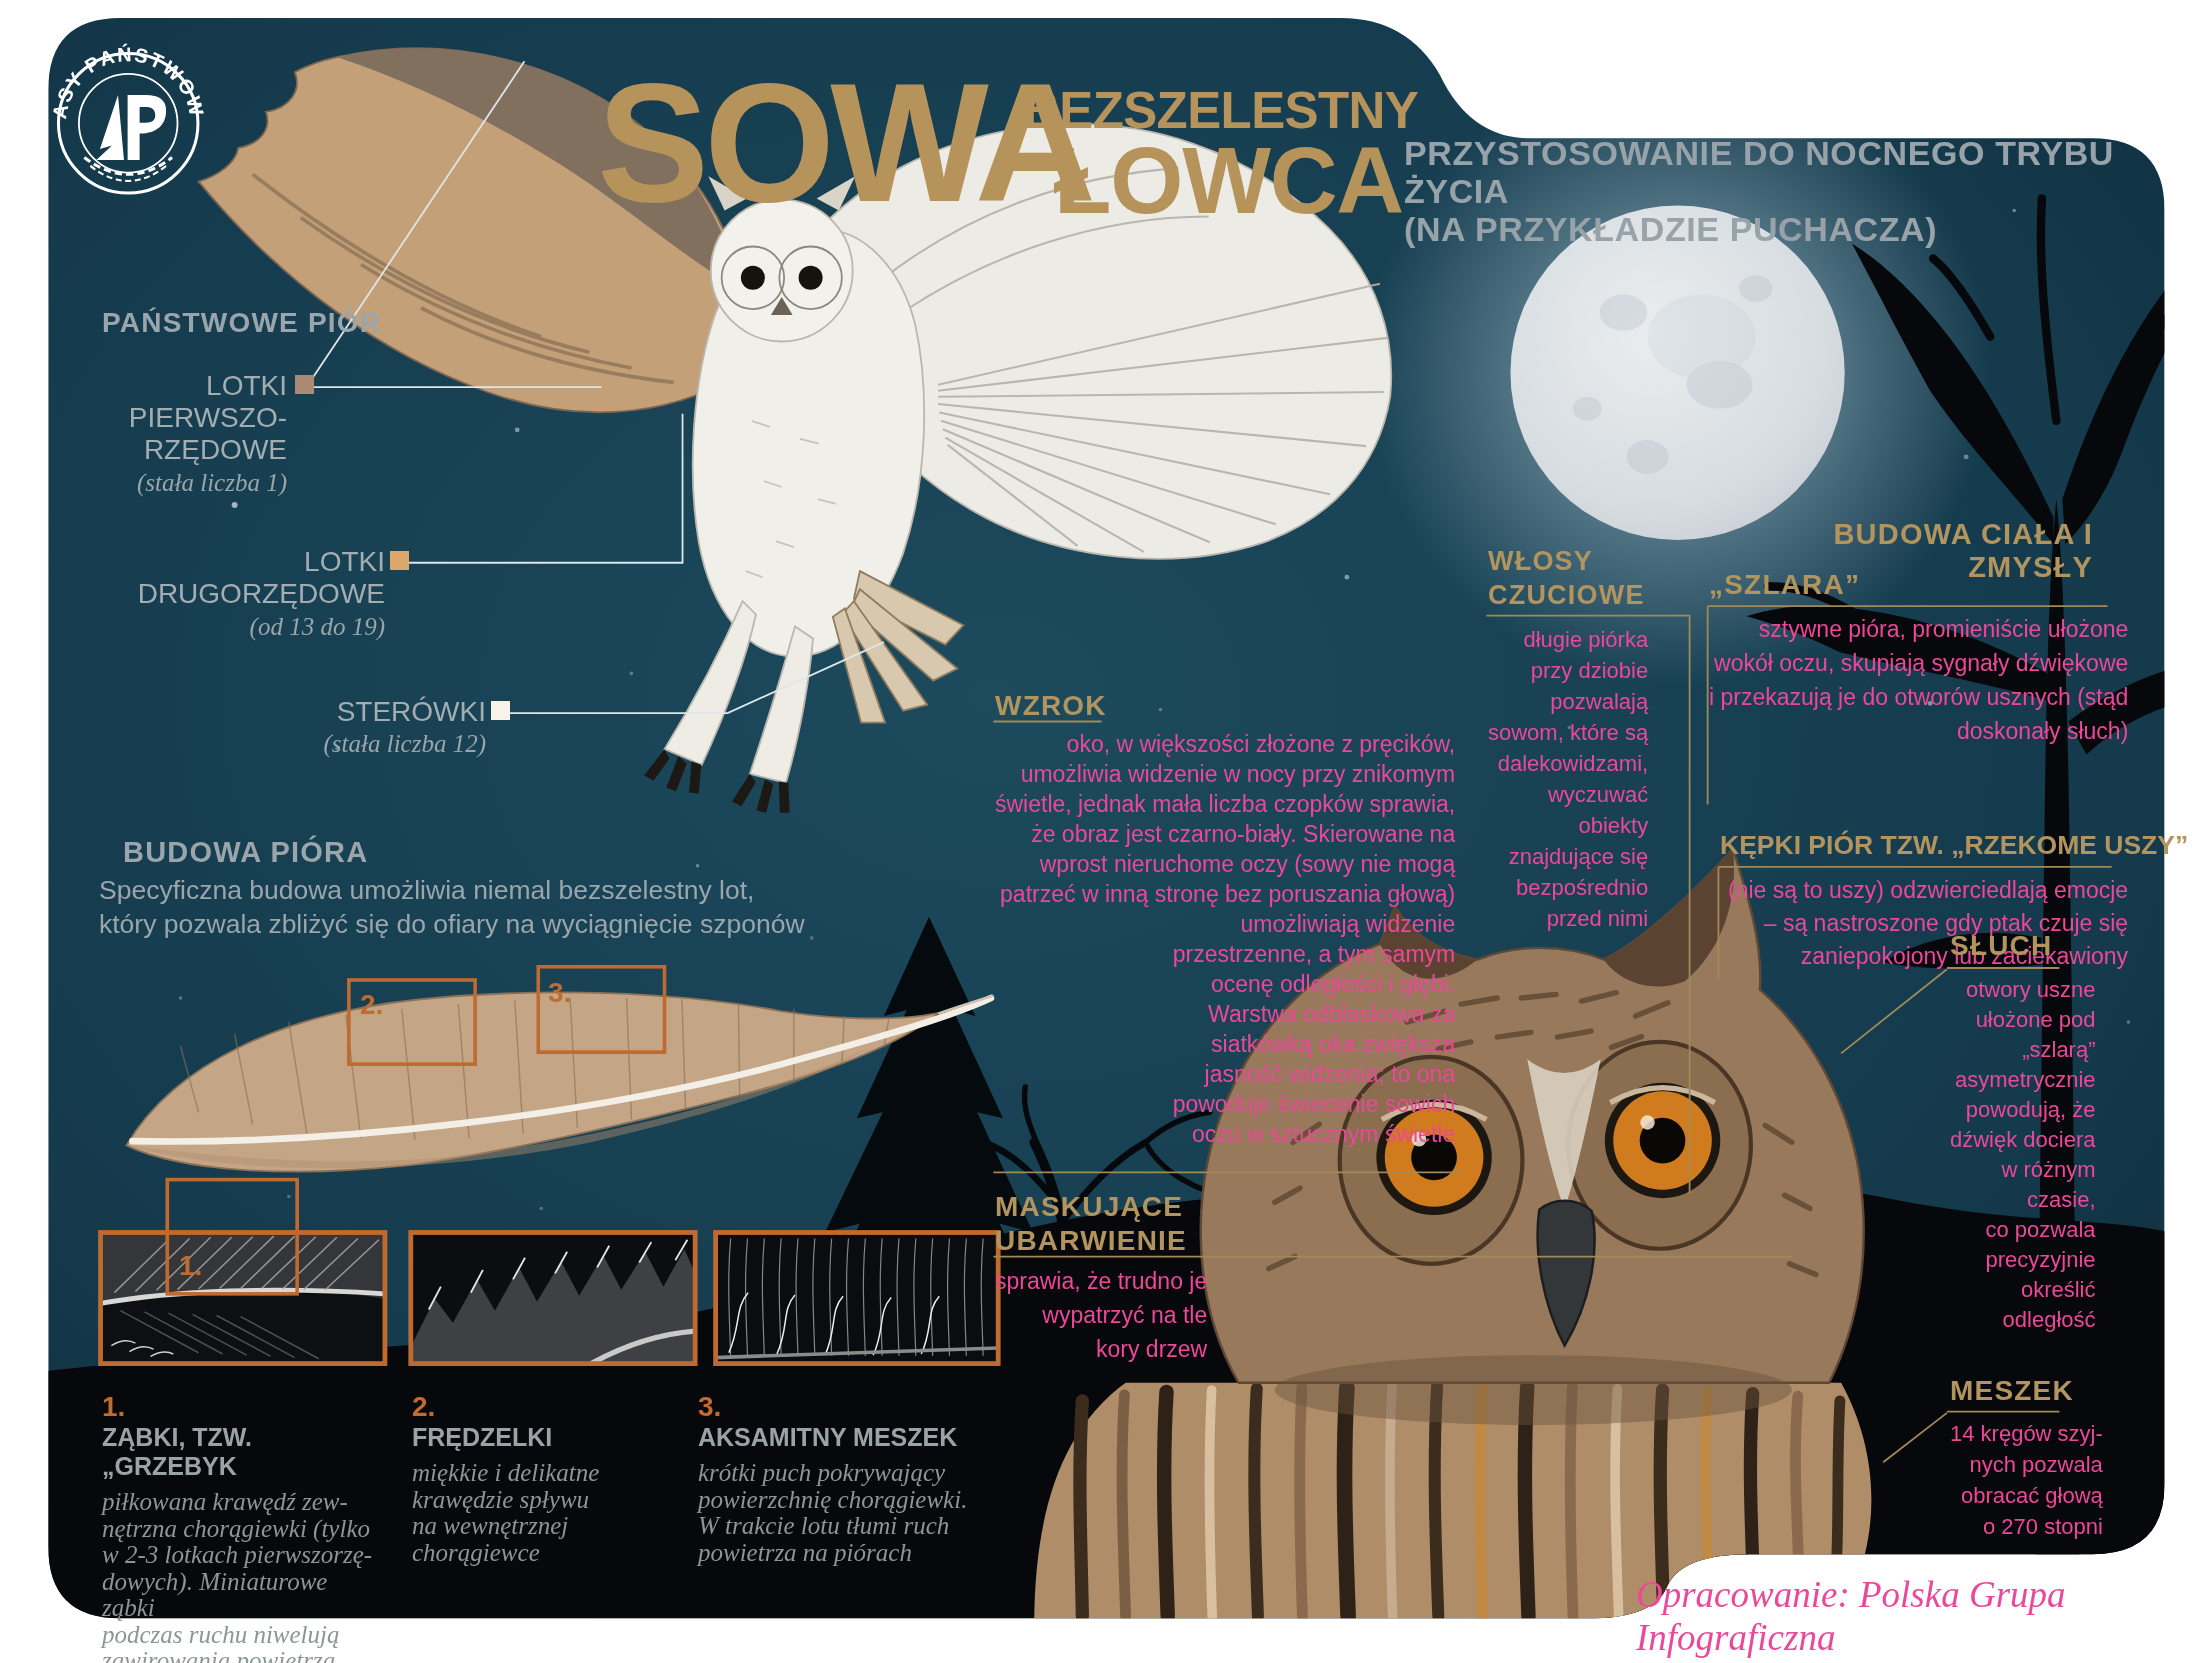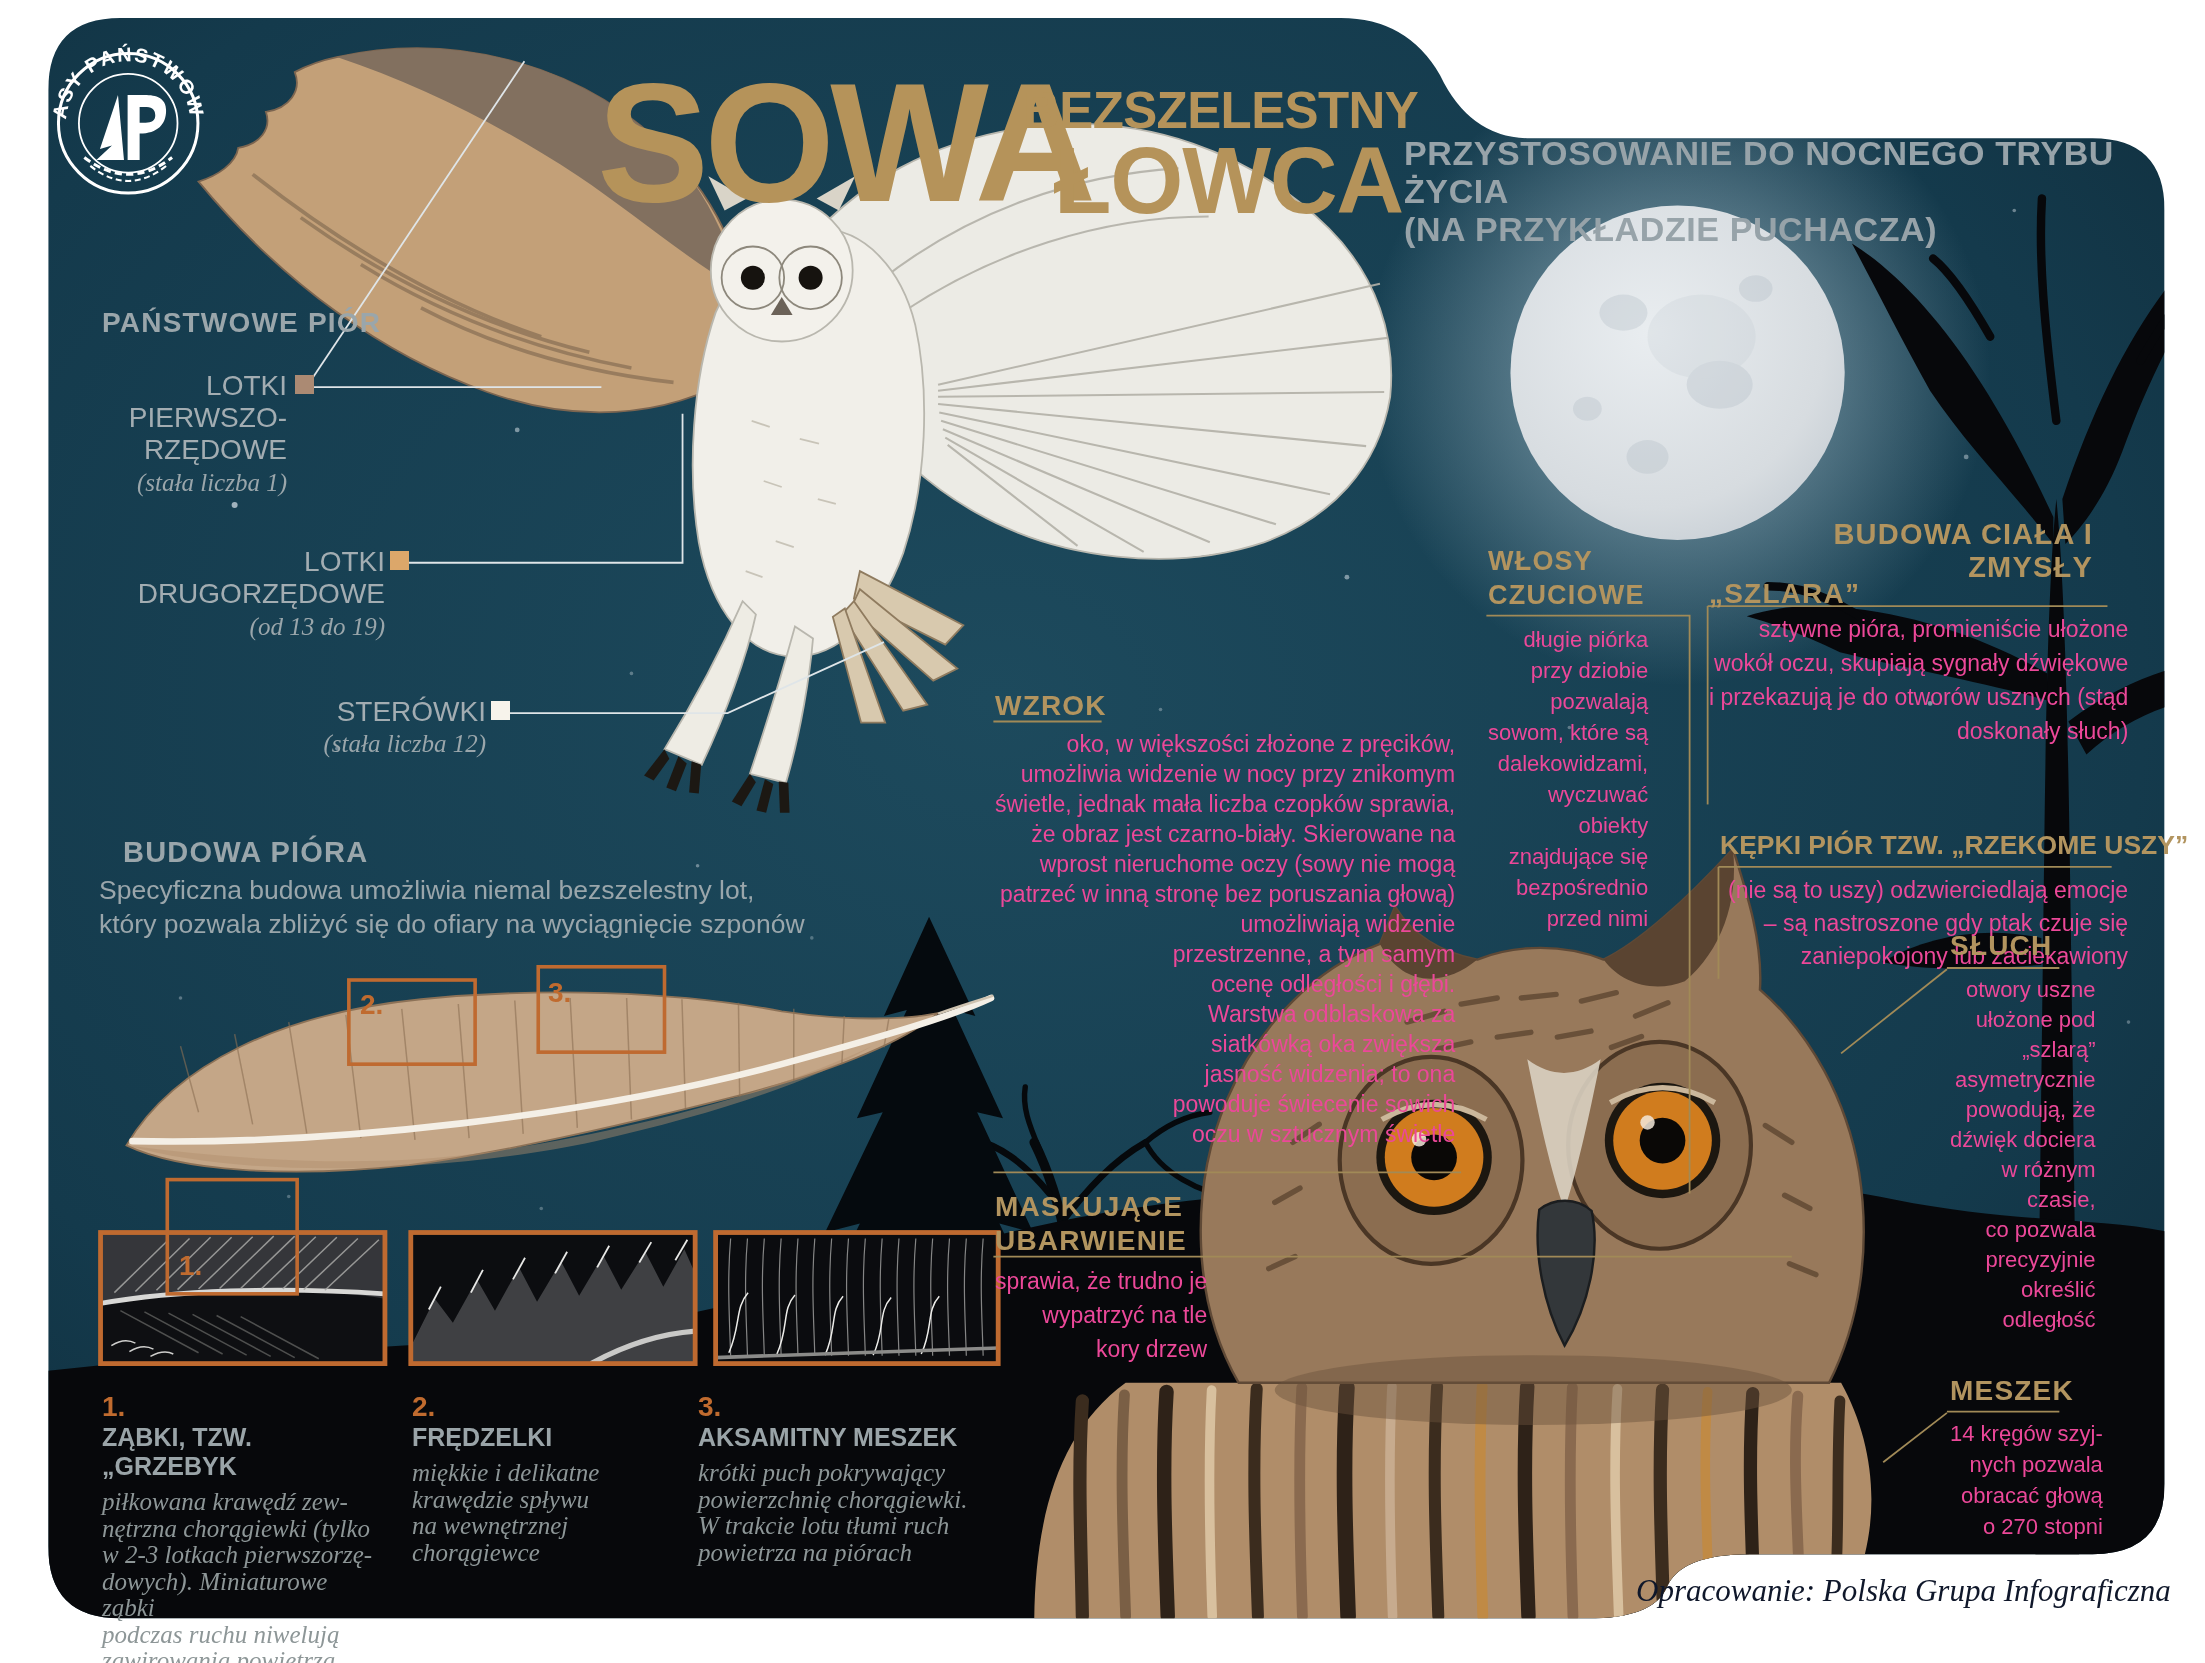--- a/index.html
+++ b/index.html
@@ -546,21 +546,21 @@
 sowom, które są
 dalekowidzami,
 wyczuwać
 obiekty
 znajdujące się
 bezpośrednio
 przed nimi</div>
 
   <div class="txt goldhead right" style="left:1732px;top:518px;width:361px;font-size:29px;">BUDOWA CIAŁA I ZMYSŁY</div>
 
-  <div class="txt goldhead" style="left:1709px;top:569px;font-size:28px;margin-top:9px;">„SZLARA”</div>
+  <div class="txt goldhead" style="left:1709px;top:569px;font-size:28px;">„SZLARA”</div>
   <div class="txt gold" style="left:1709px;top:612px;font-size:23px;line-height:34px;">sztywne pióra, promieniście ułożone
 wokół oczu, skupiają sygnały dźwiękowe
 i przekazują je do otworów usznych (stąd
 doskonały słuch)</div>
 
   <div class="txt goldhead" style="left:1720px;top:830px;font-size:26.5px;letter-spacing:0;">KĘPKI PIÓR TZW. „RZEKOME USZY”</div>
   <div class="txt gold" style="left:1728px;top:874px;font-size:23px;line-height:33px;">(nie są to uszy) odzwierciedlają emocje
 – są nastroszone gdy ptak czuje się
 zaniepokojony lub zaciekawiony</div>
 
@@ -577,16 +577,16 @@
 precyzyjnie
 określić
 odległość</div>
 
   <div class="txt goldhead" style="left:1950px;top:1375px;font-size:28px;">MESZEK</div>
   <div class="txt gold" style="left:1950px;top:1418px;font-size:22px;line-height:31px;">14 kręgów szyj-
 nych pozwala
 obracać głową
 o 270 stopni</div>
 
-  <div class="txt serifit" style="left:1636px;top:1573px;font-size:31px;color:#0f172a;">Opracowanie: Polska Grupa Infograficzna</div>
+  <div class="txt serifit" style="left:1636px;top:1573px;font-size:37px;color:#ec4899;">Opracowanie: Polska Grupa Infograficzna</div>
 
 </div>
 
 
 </body></html>

